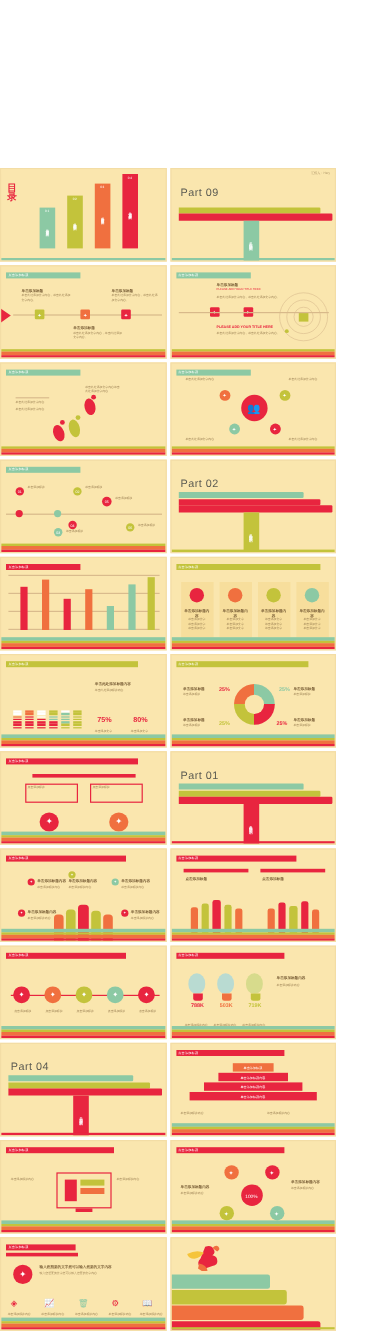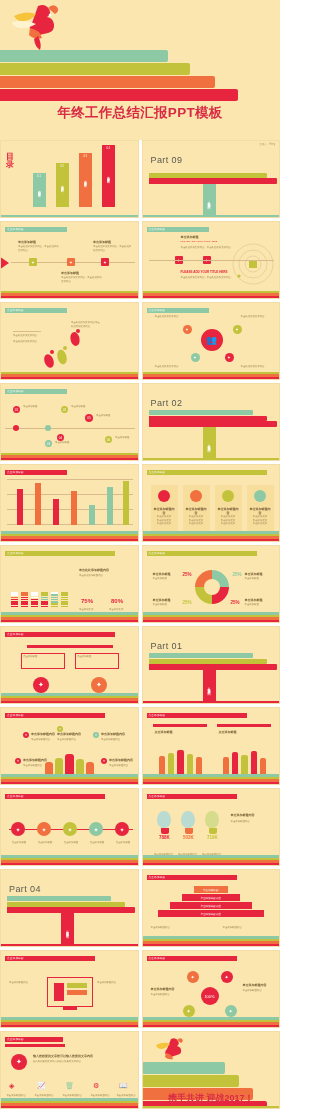--- a/index.html
+++ b/index.html
@@ -112,38 +112,20 @@
   .final-title { position:absolute; left:0; width:100%; text-align:center; font-size:9px; font-weight:bold; color:#D92B45; }
 
   .silh { position:absolute; bottom:0; border-radius:3px 3px 0 0; }
   .dotline { position:absolute; height:.5px; background:#d9bb8d; }
 </style>
 </head>
 <body>
 
 <div class="page">
 
-  <div class="cover">
-    <svg class="rooster" viewBox="0 0 60 52">
-      <path d="M30 4 q7-3 11 3 q3 5-2 8 q6 1 7 7 q1 7-6 9 l-9 2 q-5 1-8-3 q-3-5 1-9z" fill="#E8253F"></path>
-      <path d="M40 6 q5-5 9-1 q3 4-2 7z" fill="#F0703F"></path>
-      <path d="M6 14 q12-6 22-2 q-4 6-12 7 q-7 1-10-5z" fill="#F5C43B"></path>
-      <path d="M4 20 q14-3 24 2 q-8 5-16 4 q-7-1-8-6z" fill="#FFF4CF"></path>
-      <path d="M22 26 q10 2 12 10 q-8 2-13-3z" fill="#F0703F"></path>
-      <path d="M30 34 q4 8 2 14 q-5-3-6-11z" fill="#E8253F"></path>
-      <circle cx="42" cy="13" r="1.3" fill="#fff"></circle>
-    </svg>
-    <div class="cov-bands">
-      <div class="cb cb1"></div>
-      <div class="cb cb2"></div>
-      <div class="cb cb3"></div>
-      <div class="cb cb4"></div>
-    </div>
-    <div class="cov-title">年终工作总结汇报PPT模板</div>
-  </div>
 
   <div class="grid">
 
     <div class="row">
       <div class="slide">
         <div style="position:absolute;left:0;top:0;width:100%;height:4px;background:#FAE6AE"></div>
         <div class="mulu">目录</div>
         <div class="bar" style="left:32px;height:34px;background:#8CC9A4">
           <span class="num">01</span>
           <span>单击添加标题大纲</span>
@@ -725,21 +707,20 @@
           <path d="M24 4 q3-3 5-1 q2 2-1 4z" fill="#F0703F"></path>
           <path d="M3 9 q8-4 14-1 q-3 4-8 5 q-5 0-6-4z" fill="#F5C43B"></path>
           <path d="M13 17 q6 1 7 6 q-5 1-8-2z" fill="#F0703F"></path>
         </svg>
         <div class="cov-bands" style="top:30px">
           <div class="cb" style="width:82px;background:#8CC9A4"></div>
           <div class="cb" style="width:96px;background:#C3C33B"></div>
           <div class="cb" style="width:110px;background:#F0703F"></div>
           <div class="cb" style="width:124px;background:#E8253F"></div>
         </div>
-        <div class="final-title" style="top:60px">携手共进 迎战2017！</div>
         <div class="botband">
             <i class="bb-olive"></i>
           </div>
       </div>
     </div>
 
   </div>
 </div>
 
 </body></html>

